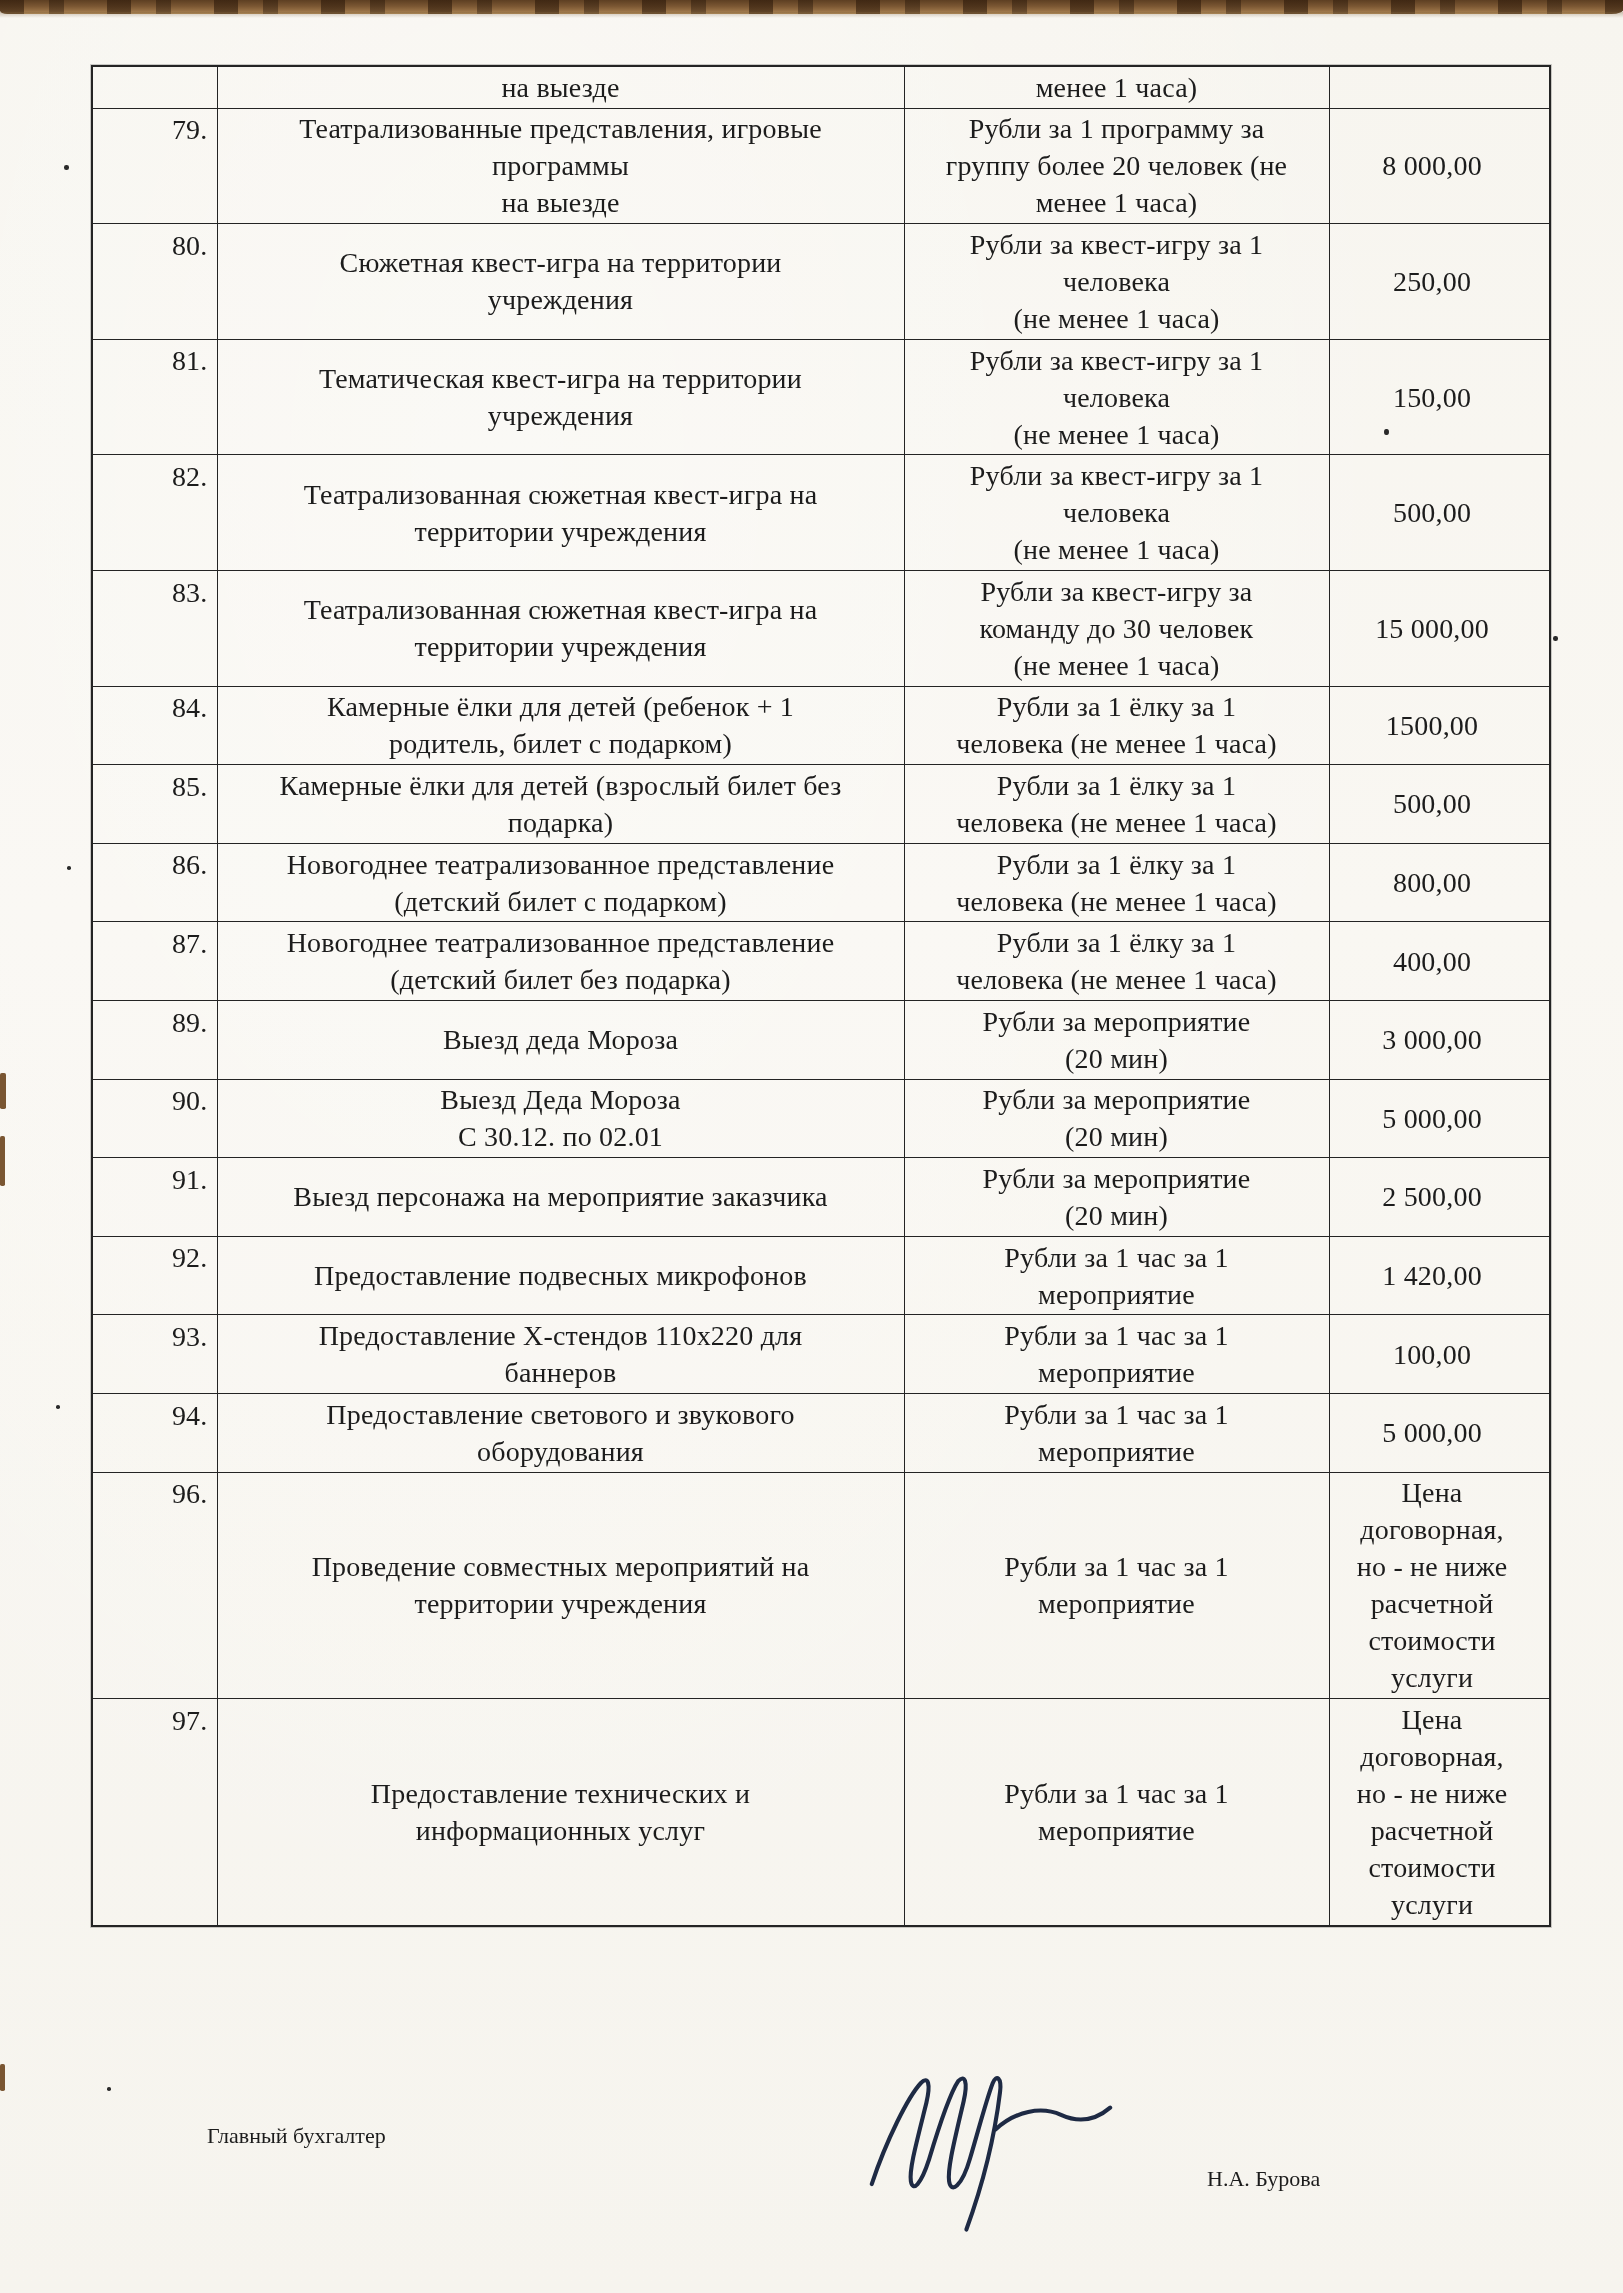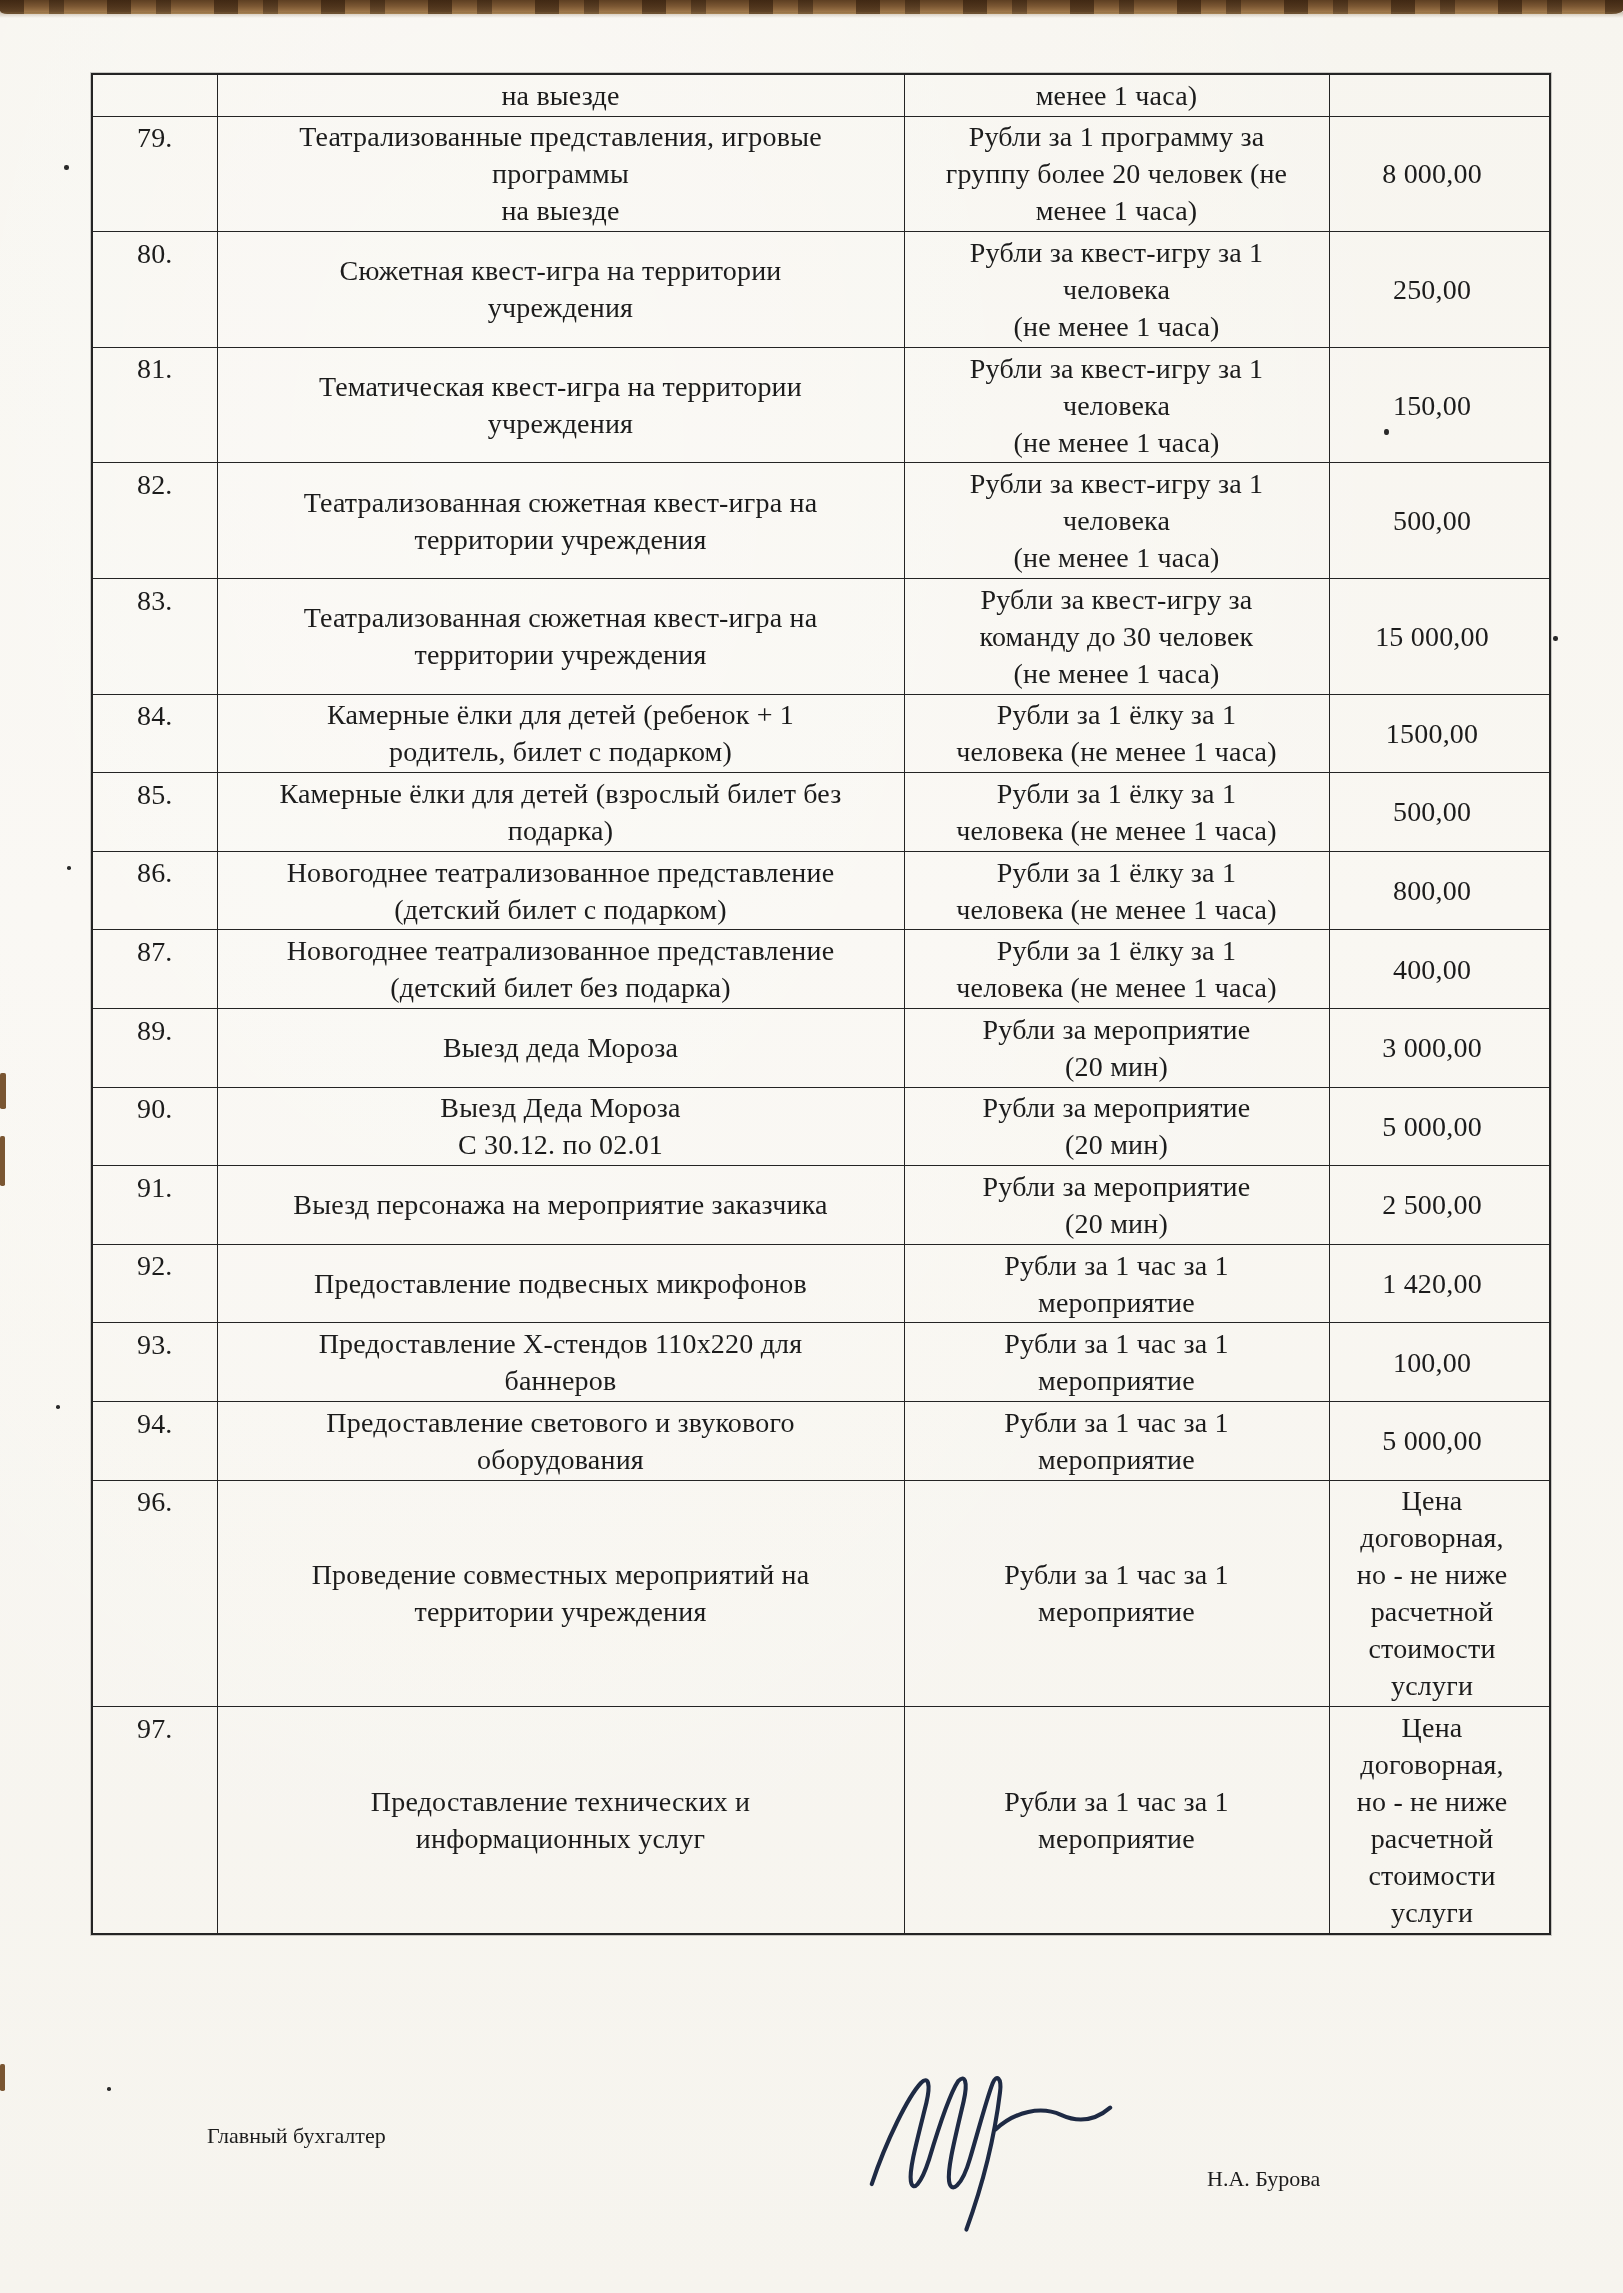--- a/index.html
+++ b/index.html
@@ -32,32 +32,31 @@
   }
   .edge-speck { position:absolute; background:#7a5632; border-radius:1.8px; }
   .speck { position:absolute; background:#2a2a2a; border-radius:50%; }
 
   
   table.price {
     position:absolute; left:91px; top:65px;
     width:1457px;
     border-collapse:collapse; table-layout:fixed;
     background:transparent;
-    margin-top:8px;
   }
   table.price, table.price td { border:1.8px solid #242424; }
   table.price { border-width:2.7px; box-shadow:0 0 0 0.9px rgba(36,36,36,.25); }
   td {
     padding:1.8px 9px;
     font-size:28px; line-height:37px;
     text-align:center; vertical-align:middle;
     white-space:pre-line;
     letter-spacing:0.2px;
   }
-  td.c-num { vertical-align:top; padding-top:2.7px; }
+  td.c-num { vertical-align:top; padding-top:2.7px;text-align:right; }
   td.c-price { padding-left:3.6px; padding-right:18px; }
 
   
   .footer-label { position:absolute; font-size:22px; line-height:35px; }
   .footer-left  { left:207px;  top:2118px; }
   .footer-right { left:1207px; top:2117px;margin-top:44px; }
   .signature {
     position:absolute; left:859px; top:2073px;
     width:273px; height:162px;
   }

